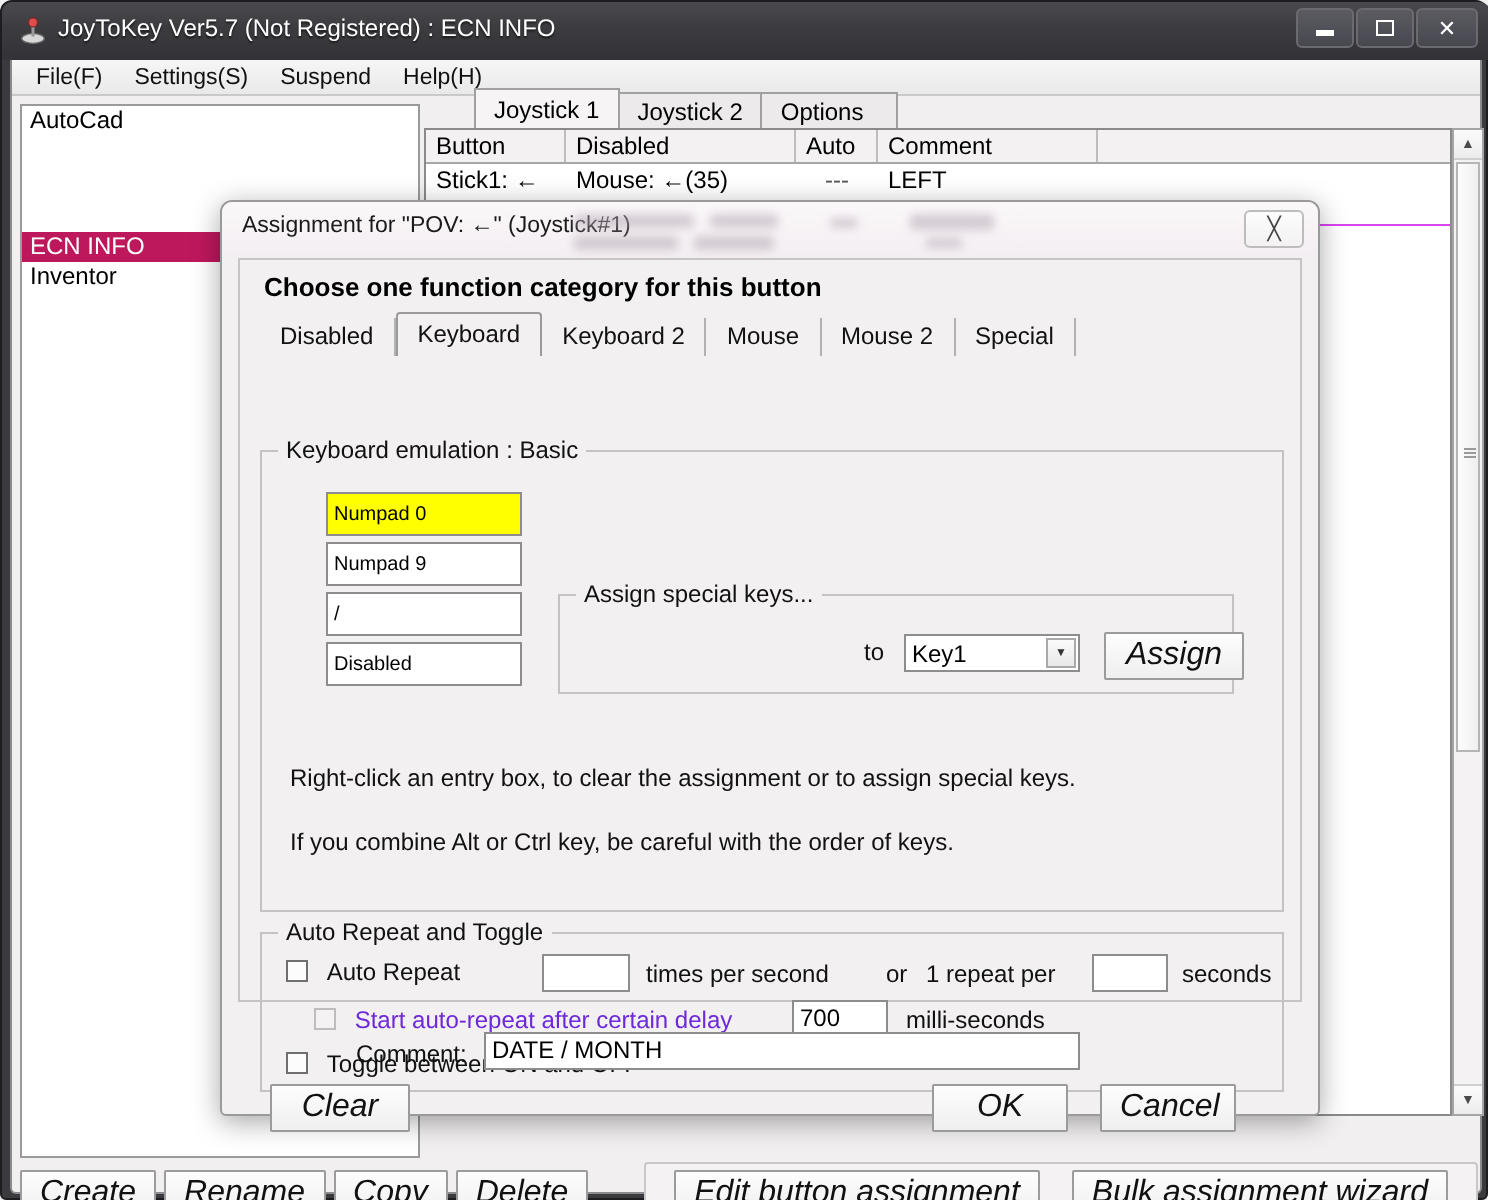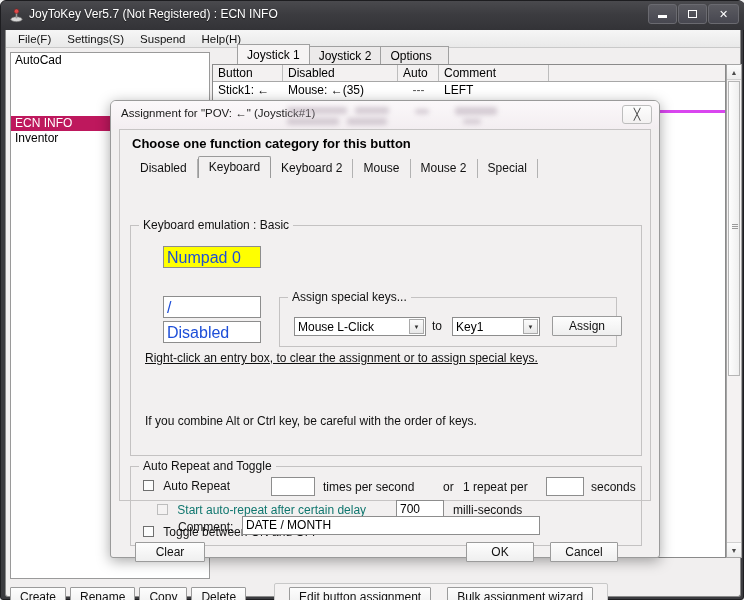--- a/index.html
+++ b/index.html
@@ -190,21 +190,21 @@
     border-right: 1px solid #bdbdbd;
     font-size: 12px;
     line-height: 16px;
     padding-left: 5px;
     box-sizing: border-box;
     white-space: nowrap;
   }
   .grid-row {
     display: flex;
     height: 31px;
-    border-bottom: 3px solid #d946ef;
+    border-bottom: 1px solid #d946ef;
     box-sizing: border-box;
   }
   .gc {
     font-size: 12px;
     line-height: 17px;
     padding-left: 5px;
     box-sizing: border-box;
     white-space: nowrap;
   }
   .gc.center { text-align: center; padding-left: 0; color:#555;}
@@ -245,26 +245,27 @@
   .bottombar {
     position: absolute;
     left: 4px; top: 553px;
     width: 728px; height: 28px;
     display: flex;
     align-items: center;
   }
   .btn {
     border: 1px solid #9b9b9b;
     background: linear-gradient(to bottom,#fdfdfd,#efefef);
-    font-size: 12px;
+    font-size: 16px;
     padding: 2px 9px;
     box-sizing: border-box;
     white-space: nowrap;
     border-radius: 1px;
     color:#111;
+    font-style:italic;
   }
   .btn-grp { display: flex; gap: 4px; }
   .toolbar-right { display:flex; gap: 16px; margin-left: 28px;
                    border:1px solid #c8c8c8; background:#f4f2f2; padding: 3px 14px; border-radius:2px;}
 
   
   .dialog {
     position: absolute;
     left: 110px; top: 100px;
     width: 550px; height: 458px;
@@ -362,25 +363,25 @@
     padding: 0 4px;
     font-size: 12px;
     color: #111;
   }
 
   .keybox {
     position: absolute;
     width: 98px; height: 22px;
     border: 1px solid #8d8d8d;
     background: #ffffff;
-    font-size: 16px;
+    font-size: 10px;
     line-height: 21px;
     padding-left: 3px;
     box-sizing: border-box;
-    color: #1d4ed8;
+    color: #000000;
   }
   .keybox.hl { background: #ffff00; }
 
   .combo {
     position: absolute;
     height: 19px;
     border: 1px solid #8d8d8d;
     background: #ffffff;
     font-size: 12px;
     line-height: 18px;
@@ -419,21 +420,21 @@
   .txtin {
     position: absolute;
     border: 1px solid #8d8d8d;
     background: #ffffff;
     box-sizing: border-box;
     font-size: 12px;
     line-height: 17px;
     padding-left: 3px;
     color:#000;
   }
-  .dim { color: #0f766e; }
+  .dim { color: #6d28d9; }
 </style>
 </head>
 <body>
 
 <div id="app">
   <div class="win-frame">
 
     <div class="titlebar">
       <svg class="title-icon" viewBox="0 0 16 16">
         <ellipse cx="8" cy="12" rx="6" ry="2.6" fill="#d8d8d8" stroke="#6a6a6a" stroke-width="0.7"></ellipse>
@@ -552,39 +553,36 @@
         <div class="dtab">Keyboard 2</div>
         <div class="dtab">Mouse</div>
         <div class="dtab">Mouse 2</div>
         <div class="dtab">Special</div>
       </div>
 
       <div class="group" style="left:10px; top:56px; width:512px; height:231px;">
         <div class="group-label">Keyboard emulation : Basic</div>
 
         <div class="keybox hl" style="left:32px; top:20px;">Numpad 0</div>
+        <div class="keybox" style="left:32px; top:45px;">Numpad 9</div>
         <div class="keybox" style="left:32px; top:70px;">/</div>
         <div class="keybox" style="left:32px; top:95px;">Disabled</div>
 
         <div class="group" style="left:148px; top:32px; width:338px; height:50px;">
           <div class="group-label">Assign special keys...</div>
 
-          <div class="combo" style="left:14px; top:19px; width:132px;">
-            <span>Mouse L-Click</span>
-            <span class="combo-arrow">▼</span>
-          </div>
           <div class="note" style="left:152px; top:21px;">to</div>
           <div class="combo" style="left:172px; top:19px; width:88px;">
             <span>Key1</span>
             <span class="combo-arrow">▼</span>
           </div>
           <div class="btn" style="position:absolute; left:272px; top:18px; width:70px; text-align:center;">Assign</div>
         </div>
 
-        <div class="note" style="left:14px; top:125px;text-decoration:underline;">Right-click an entry box, to clear the assignment or to assign special keys.</div>
+        <div class="note" style="left:14px; top:156px;">Right-click an entry box, to clear the assignment or to assign special keys.</div>
         <div class="note" style="left:14px; top:188px;">If you combine Alt or Ctrl key, be careful with the order of keys.</div>
       </div>
 
       <div class="group" style="left:10px; top:297px; width:512px; height:80px;">
         <div class="group-label">Auto Repeat and Toggle</div>
 
         <div class="note" style="left:12px; top:12px;">
           <span class="cb"></span>
           <span style="margin-left:6px">Auto Repeat</span>
         </div>

